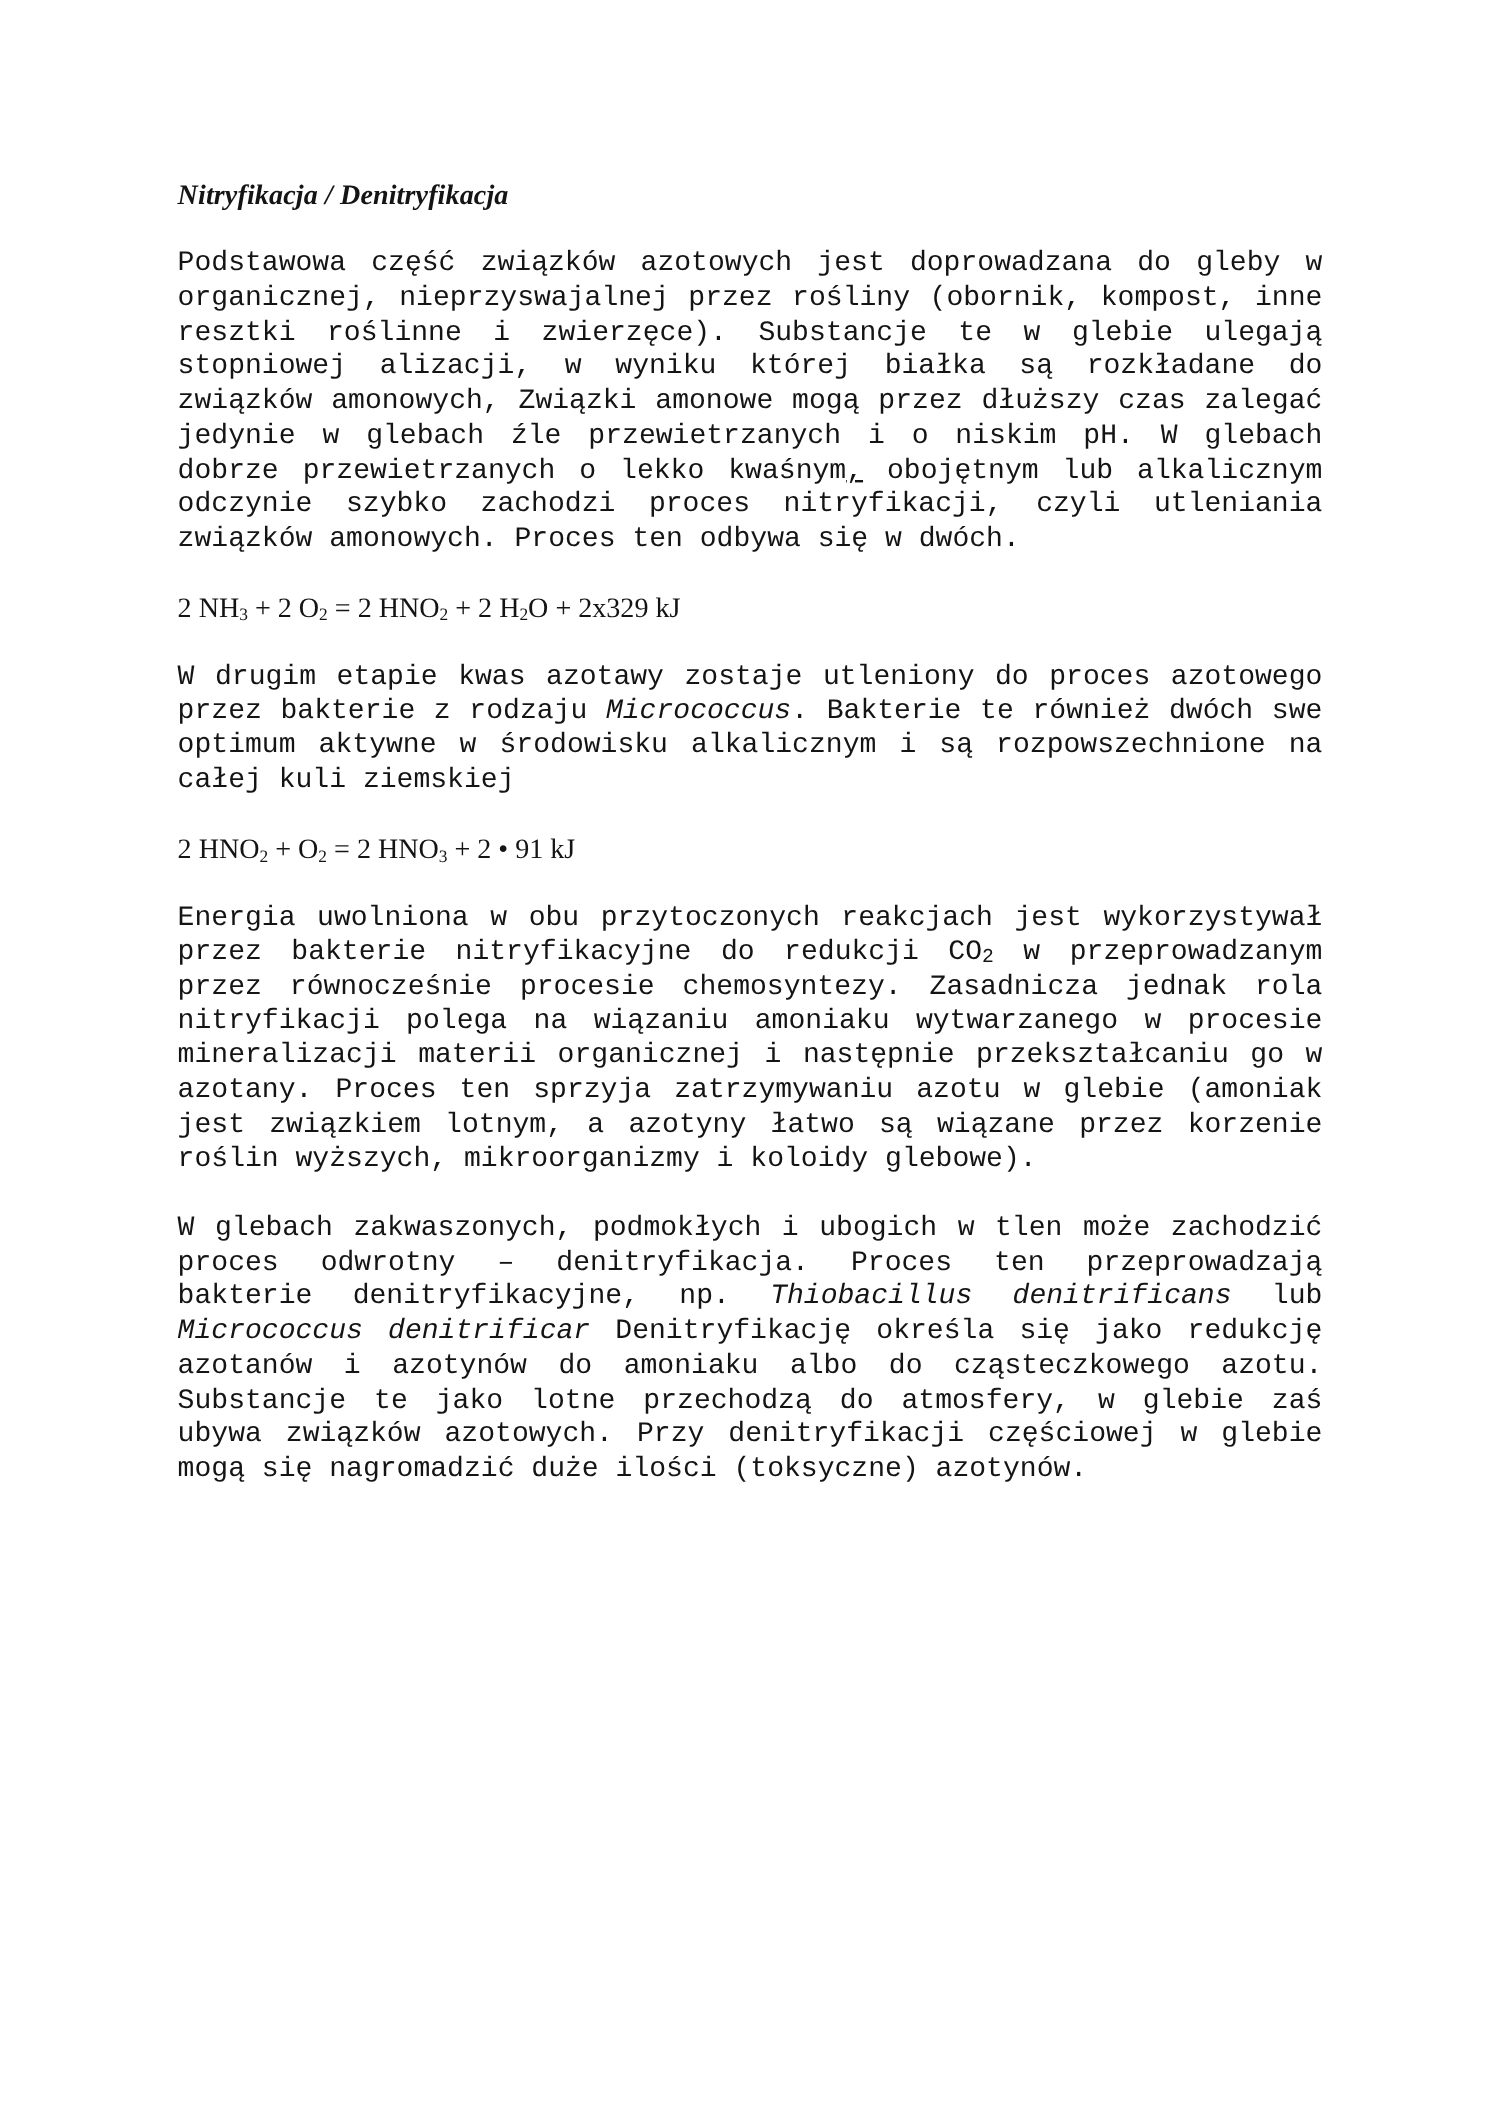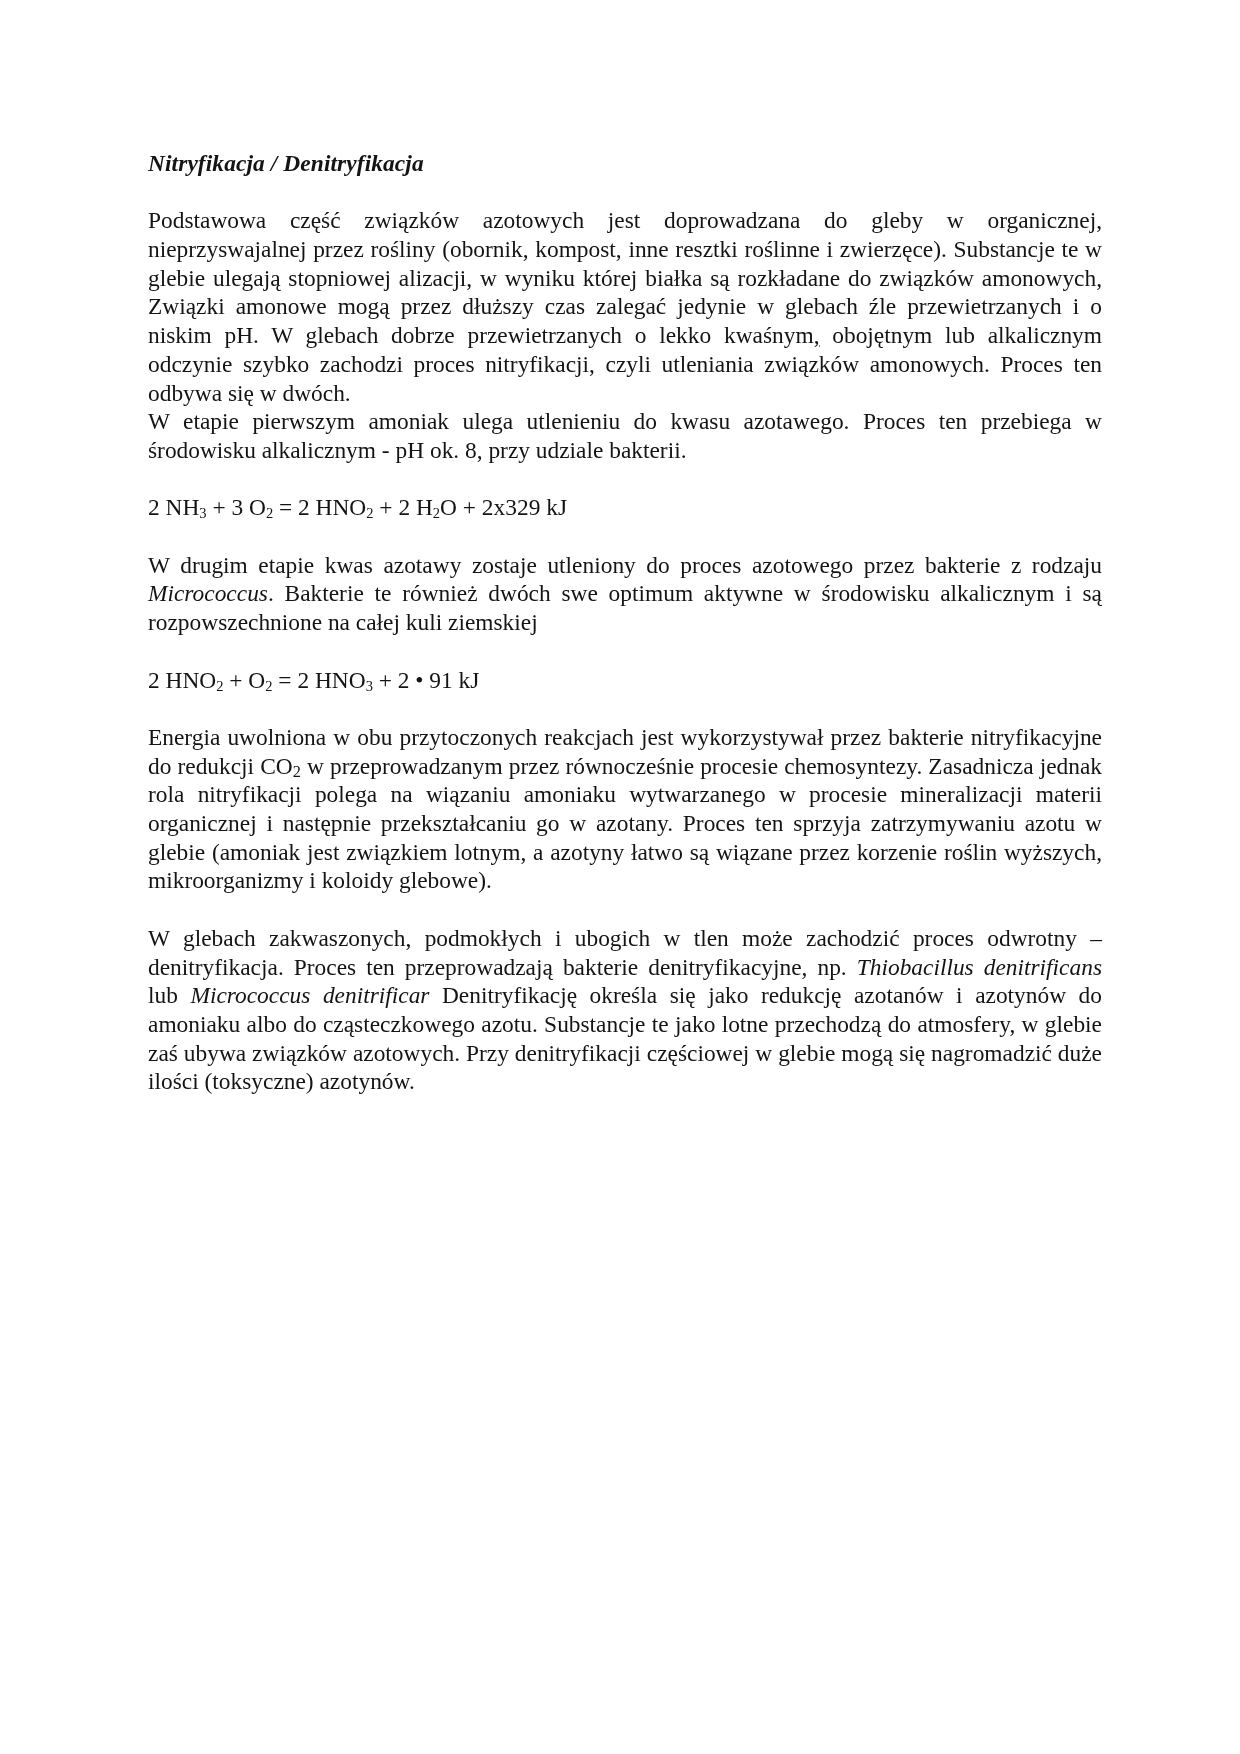--- a/index.html
+++ b/index.html
@@ -28,20 +28,21 @@
       margin: 0;
       height: 28.7px;
       font-size: 23.4px;
       letter-spacing: 0.1px;
       font-style: italic;
     }
     .gap { height: 28.7px; }
     p {
       margin: 0;
       text-align: justify;
+      font-family: Liberation Mono, monospace;
     }
     .eq {
       margin: 0;
       white-space: pre;
     }
     sub {
       font-size: 62%;
       vertical-align: -3px;
       line-height: 0;
     }
@@ -53,25 +54,24 @@
 <body>
 
 <div class="page">
 
   <h1 class="title">Nitryfikacja / Denitryfikacja</h1>
 
   <div class="gap"></div>
 
   <p><span>Podstawowa część związków azotowych jest doprowadzana do gleby w organicznej, nieprzyswajalnej przez rośliny (obornik, kompost, inne resztki roślinne i zwierzęce). Substancje te w glebie ulegają stopniowej alizacji, w wyniku której białka są rozkładane do związków amonowych, Związki amonowe mogą przez dłuższy czas zalegać jedynie w glebach źle przewietrzanych i o niskim pH. W glebach dobrze przewietrzanych o lekko kwaśnym</span><span class="ul-comma">,</span><span> obojętnym lub alkalicznym odczynie szybko zachodzi proces nitryfikacji, czyli utleniania związków amonowych. Proces ten odbywa się w dwóch.</span></p>
 
-  <p>W etapie pierwszym amoniak ulega utlenieniu do kwasu azotawego. Proces ten przebiega w środowisku alkalicznym - pH ok. 8, przy udziale bakterii.</p>
 
   <div class="gap"></div>
 
-  <div class="eq"><span>2 NH</span><sub>3</sub><span> + 3 O</span><sub>2</sub><span> = 2 HNO</span><sub>2</sub><span> + 2 H</span><sub>2</sub><span>O + 2x329 kJ</span></div>
+  <div class="eq"><span>2 NH</span><sub>3</sub><span> + 2 O</span><sub>2</sub><span> = 2 HNO</span><sub>2</sub><span> + 2 H</span><sub>2</sub><span>O + 2x329 kJ</span></div>
 
   <div class="gap"></div>
 
   <p><span>W drugim etapie kwas azotawy zostaje utleniony do proces azotowego przez bakterie z rodzaju </span><em>Micrococcus</em><span>. Bakterie te również dwóch swe optimum aktywne w środowisku alkalicznym i są rozpowszechnione na całej kuli ziemskiej</span></p>
 
   <div class="gap"></div>
 
   <div class="eq"><span>2 HNO</span><sub>2</sub><span> + O</span><sub>2</sub><span> = 2 HNO</span><sub>3</sub><span> + 2 • 91 kJ</span></div>
 
   <div class="gap"></div>

